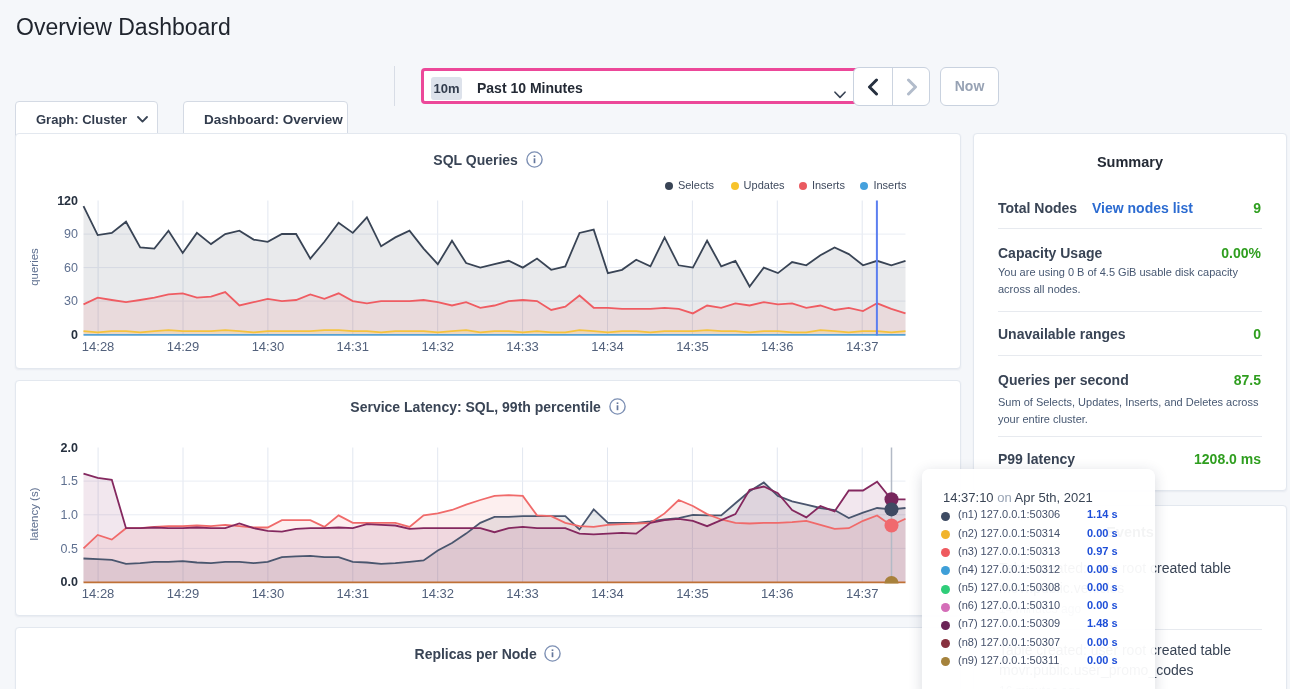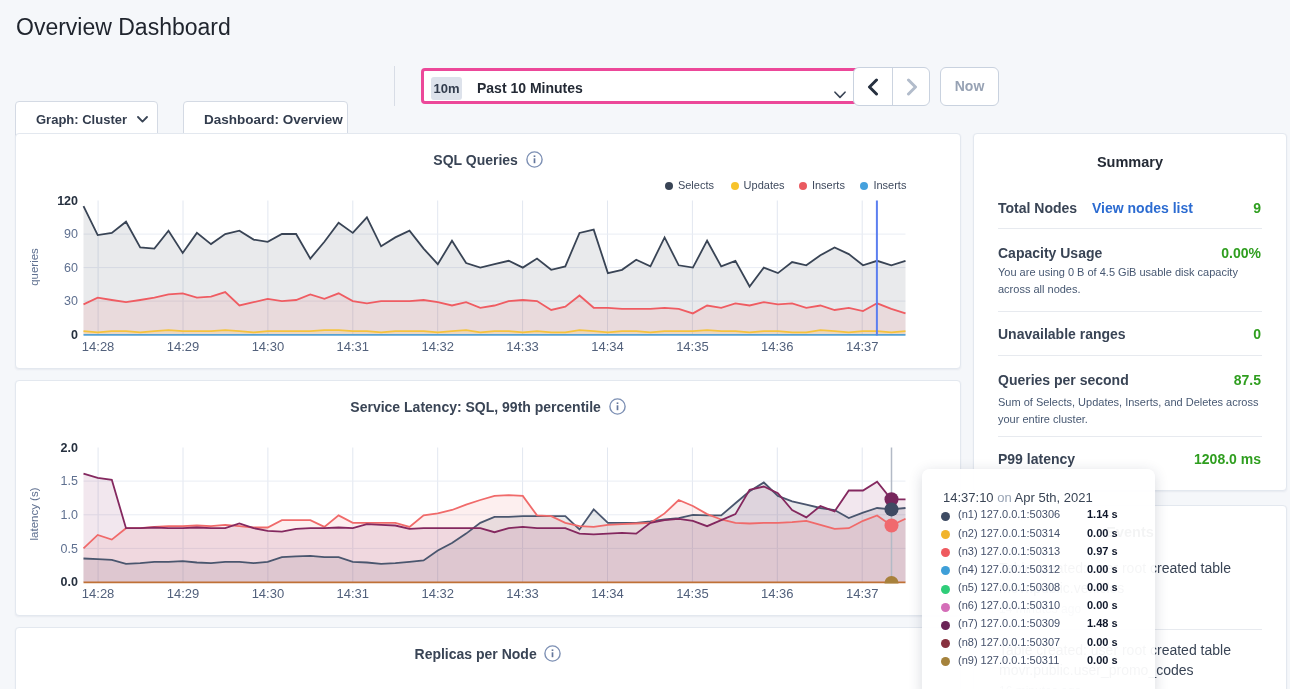--- a/index.html
+++ b/index.html
@@ -55,21 +55,21 @@
 .tooltip { position:absolute; left:922px; top:469px; width:233px; height:230px;
   background:rgba(255,255,255,0.95); border-radius:8px;
   box-shadow:0 3px 14px rgba(40,50,80,0.18); }
 .tthead { position:absolute; left:943px; top:490px; font-size:13px; color:#394455;
   white-space:nowrap; }
 .tthead .on { color:#97a2b4; }
 .ttrow { position:absolute; left:936px; width:205px; height:18px; font-size:11px;
   color:#44506a; }
 .ttdot { position:absolute; left:5px; top:4.5px; width:9px; height:9px; border-radius:50%; }
 .ttlab { position:absolute; left:22px; top:1px; }
-.ttval { position:absolute; left:151px; top:1px; font-weight:bold; color:#0f172a; }
+.ttval { position:absolute; left:151px; top:1px; font-weight:bold; color:#1d4ed8; }
 </style></head>
 <body>
 <h1>Overview Dashboard</h1>
 <div class="btn b1">Graph: Cluster<svg width="11" height="7" viewBox="0 0 11 7" style="margin-left:10px;vertical-align:1px">
       <path d="M1 1 L5.5 5.6 L10 1" fill="none" stroke="#394455" stroke-width="1.8" stroke-linecap="round" stroke-linejoin="round"></path>
     </svg></div>
 <div class="btn b2">Dashboard: Overview<svg width="11" height="7" viewBox="0 0 11 7" style="margin-left:10px;vertical-align:1px">
       <path d="M1 1 L5.5 5.6 L10 1" fill="none" stroke="#394455" stroke-width="1.8" stroke-linecap="round" stroke-linejoin="round"></path>
     </svg></div>
 <div class="vsep"></div>

